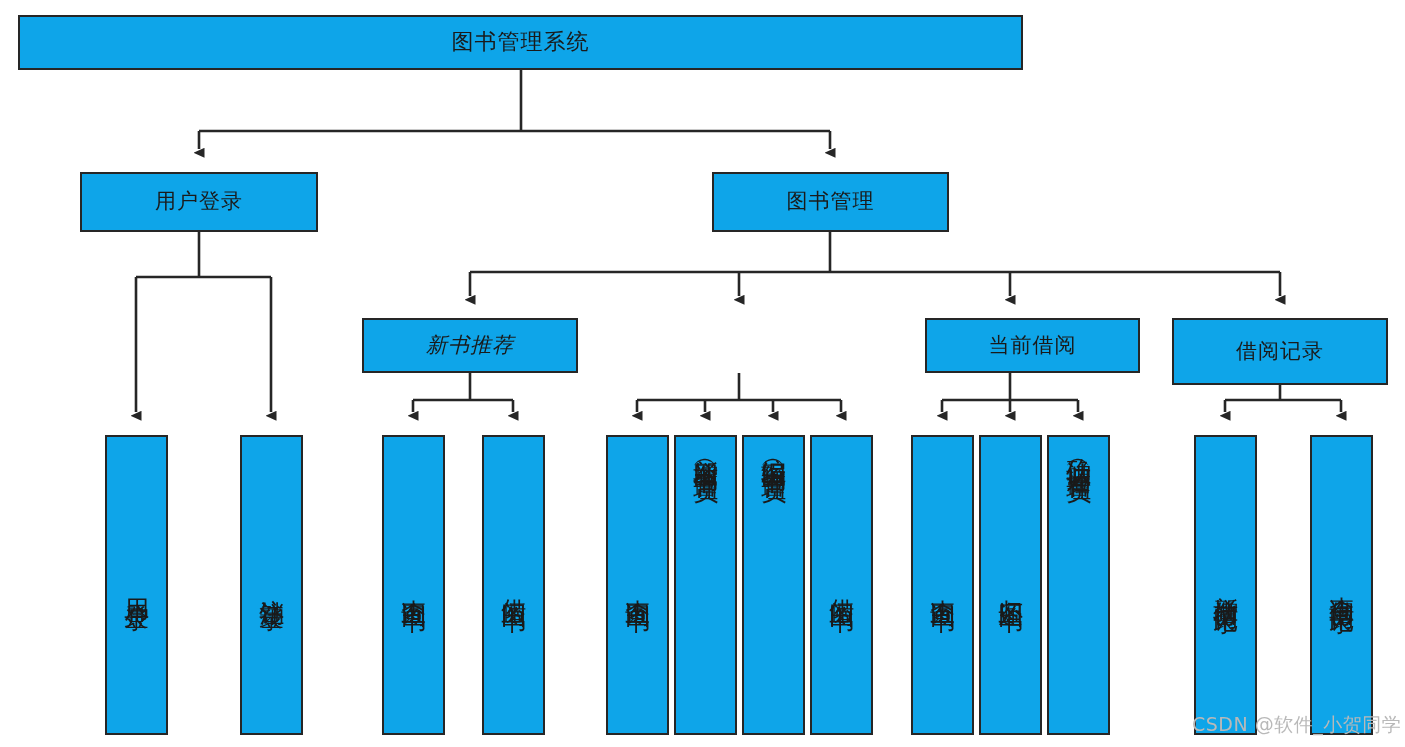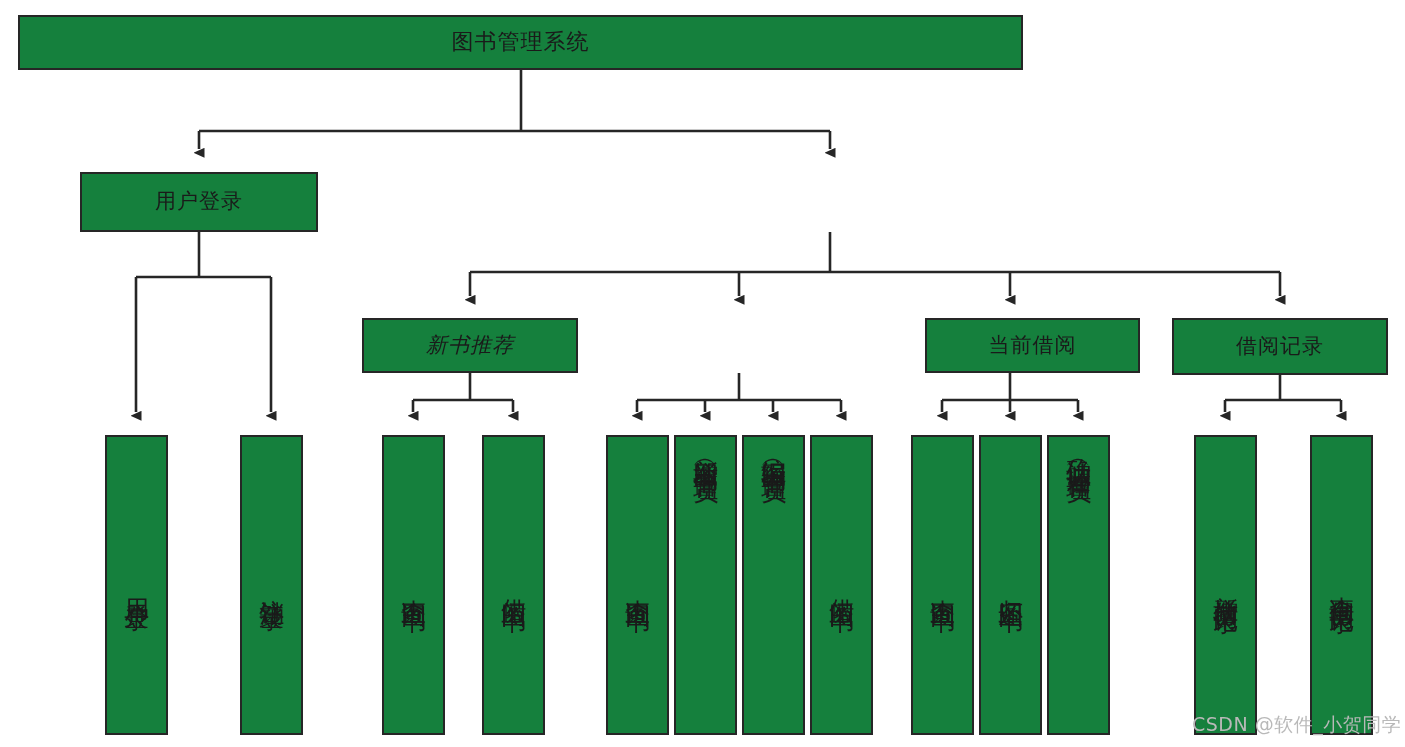--- a/index.html
+++ b/index.html
@@ -23,21 +23,21 @@
     left: 0;
     top: 0;
     width: 1405px;
     height: 747px;
     pointer-events: none;
   }
   .node {
     position: absolute;
     box-sizing: border-box;
     border: 2px solid #262626;
-    background: #15803d;
+    background: #0ea5e9;
     display: flex;
     align-items: center;
     justify-content: center;
     color: #1a1a1a;
   }
   
   .node.horiz {
     font-size: 21px;
     letter-spacing: 1px;
     line-height: 1.1;
@@ -122,24 +122,25 @@
       <path d="M1280,373 L1280,400"></path>
       <path d="M1225,400 L1341,400"></path>
       <path d="M1225,400 L1225,412" marker-end="url(#arrow)"></path>
       <path d="M1341,400 L1341,412" marker-end="url(#arrow)"></path>
     </g>
   </svg>
 
   <div class="node horiz root" style="left:18px; top:15px; width:1005px; height:55px;">图书管理系统</div>
 
   <div class="node horiz" style="left:80px; top:172px; width:238px; height:60px;">用户登录</div>
+  <div class="node horiz" style="left:712px; top:172px; width:237px; height:60px;">图书管理</div>
 
   <div class="node horiz" style="left:362px; top:318px; width:216px; height:55px;font-style:italic;">新书推荐</div>
   <div class="node horiz" style="left:903px; top:318px; width:215px; height:55px;margin-left:22px;">当前借阅</div>
-  <div class="node horiz" style="left:1172px; top:318px; width:216px; height:57px;">借阅记录</div>
+  <div class="node horiz" style="left:1172px; top:318px; width:216px; height:67px;">借阅记录</div>
 
   <div class="node vert" style="left:105px; top:435px; width:63px; height:300px;">用户登录</div>
   <div class="node vert" style="left:240px; top:435px; width:63px; height:300px;">注销登录</div>
 
   <div class="node vert" style="left:382px; top:435px; width:63px; height:300px;">查询图书</div>
   <div class="node vert" style="left:482px; top:435px; width:63px; height:300px;">借阅图书</div>
 
   <div class="node vert" style="left:606px; top:435px; width:63px; height:300px;">查询图书</div>
   <div class="node vert toppad" style="left:674px; top:435px; width:63px; height:300px;">新增图书（管理员）</div>
   <div class="node vert toppad" style="left:742px; top:435px; width:63px; height:300px;">编辑图书（管理员）</div>

